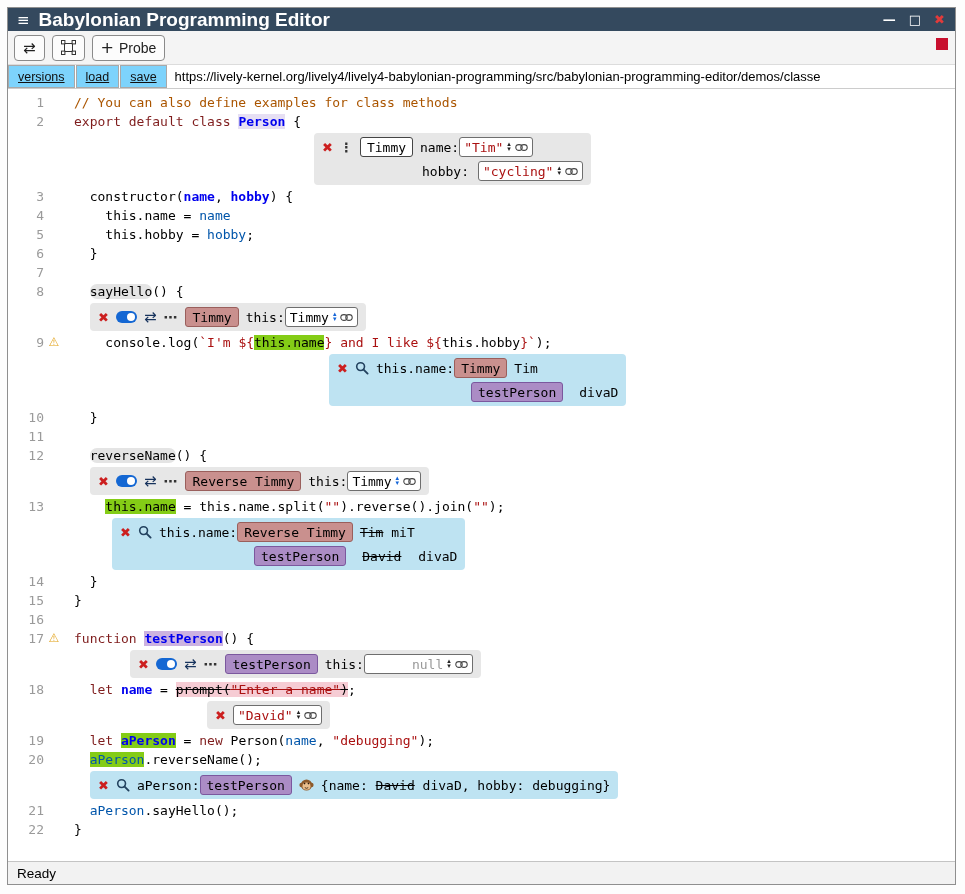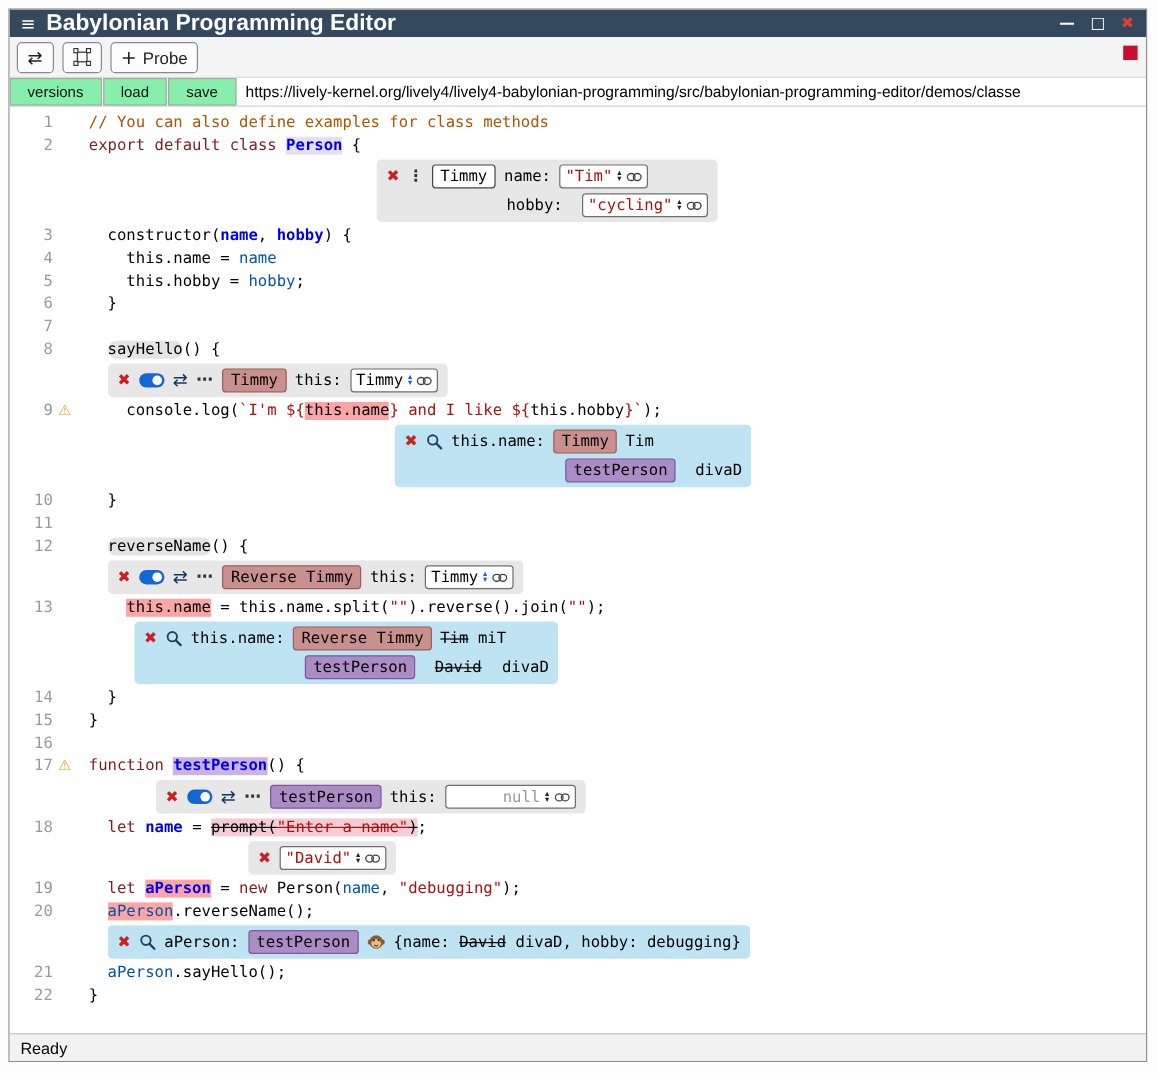--- a/index.html
+++ b/index.html
@@ -20,22 +20,22 @@
     border-bottom:1px solid #dcdcdc;}
   .tbtn{min-width:30px;height:26px;border:1px solid #8a8a8a;border-radius:4px;background:#fcfcfc;
     display:inline-flex;align-items:center;justify-content:center;padding:0 8px;font-size:15px;color:#222;gap:5px;
     font-family:"DejaVu Sans",sans-serif;}
   .tbtn .lbl{font-family:"Liberation Sans",sans-serif;font-size:14px;}
   .plus{font-size:16px;}
   .indicator{position:absolute;top:30px;right:7px;width:12px;height:12px;background:#c8102e;}
 
   
   .navbar{flex:0 0 23px;display:flex;align-items:stretch;background:#fff;border-bottom:1px solid #cccccc;font-size:12.5px;}
-  .nbtn{border:1px solid #a8a8a8;background:#86efac;display:flex;align-items:center;padding:0 14px;margin-right:1px;
-    font-size:12.5px;font-family:"Liberation Sans",sans-serif;color:#111;}
+  .nbtn{border:1px solid #a8a8a8;background:#7dd3fc;display:flex;align-items:center;padding:0 9px;margin-right:1px;
+    font-size:12.5px;font-family:"Liberation Sans",sans-serif;color:#111;text-decoration:underline;}
   .url{flex:1;display:flex;align-items:center;padding:0 7px;white-space:nowrap;overflow:hidden;color:#000;font-size:13px;}
 
   
   .editor{flex:1;overflow:hidden;padding-top:4px;background:#fff;
     font-family:"DejaVu Sans Mono",monospace;font-size:13px;color:#000;}
   .row{display:flex;align-items:flex-start;}
   .code-row{height:19px;line-height:19px;}
   .widget-row{padding:2px 0;}
   .gutter{flex:0 0 56px;display:flex;align-items:center;}
   .lnum{width:36px;text-align:right;color:#9a9a9a;}
@@ -47,21 +47,21 @@
   .c-com{color:#aa5500;}
   .c-kw{color:#7f1d1d;}
   .c-def{color:#0000ee;font-weight:bold;}
   .c-var2{color:#0055aa;}
   .c-str{color:#aa1111;}
   .c-muted{color:#999999;margin-left:43px;}
   .c-plain{color:#000;}
   .bg-lav{background:#e6dff3;}
   .bg-gray{background:#e4e4e4;border-radius:7px;}
   .bg-purp{background:#ccb2e0;}
-  .bg-blue{background:#fca5a5;}
+  .bg-blue{background:#84cc16;}
   .bg-pink{background:#f6ccd4;}
   .strike{text-decoration:line-through;}
 
   
   .wbox{display:inline-block;border-radius:4px;padding:3px 8px;}
   .w-example,.w-replace{background:#e7e7e7;}
   .w-probe{background:#bee3f2;}
   .wline{display:flex;align-items:center;height:22px;white-space:pre;}
   .wline + .wline{margin-top:2px;gap:9px;}
   .wspacer{display:inline-block;flex:0 0 auto;}
@@ -70,21 +70,21 @@
   .i-drag{color:#333;font-weight:bold;font-size:13px;}
   .i-swap{color:#16325c;font-size:15px;}
   .i-dots{color:#333;font-weight:bold;font-size:14px;letter-spacing:1px;}
   .toggle{width:21px;height:12px;border-radius:7px;background:#1467d3;position:relative;display:inline-block;margin-right:7px;}
   .toggle .knob{position:absolute;right:2px;top:2px;width:8px;height:8px;border-radius:50%;background:#fff;}
   .badge{border:1px solid;border-radius:3px;padding:0 6px;height:20px;display:inline-flex;align-items:center;
     margin-right:7px;color:#000;box-sizing:border-box;}
   .b-name{background:#fff;border-color:#444;}
   .b-rosy{background:#c9908e;border-color:#9a5f5c;}
   .b-purple{background:#ab8cc5;border-color:#7b589e;}
-  .wlabel{margin-right:7px;}
+  .wlabel{}
   .ibox{background:#fff;border:1px solid #6e6e6e;border-radius:3px;height:20px;display:inline-flex;
     align-items:center;padding:0 4px;gap:4px;box-sizing:border-box;}
   .spin{display:inline-flex;flex-direction:column;line-height:5px;font-size:7px;color:#222;
     font-family:"DejaVu Sans",sans-serif;}
   .spin.blue{color:#1565d8;}
   .linkicon{display:inline-flex;align-items:center;}
   .wval{white-space:pre;}
 
   
   .statusbar{flex:0 0 22px;background:#f2f2f2;border-top:1px solid #c4c4c4;display:flex;align-items:center;

